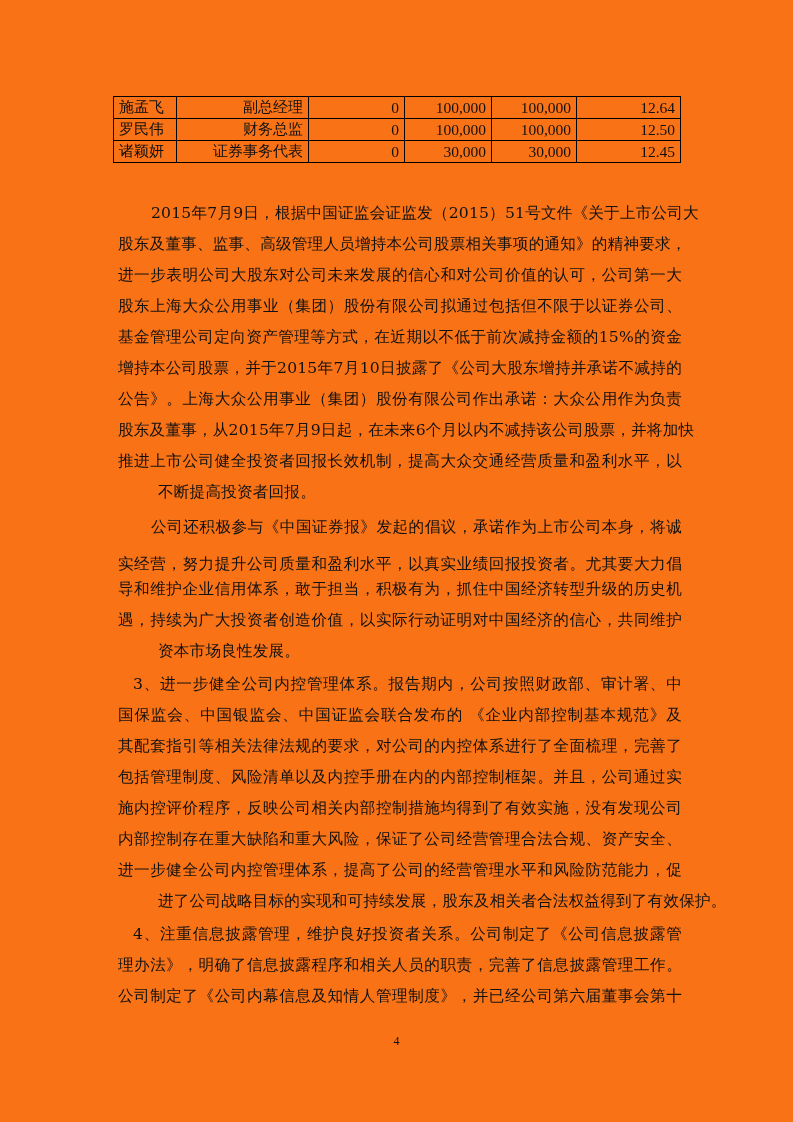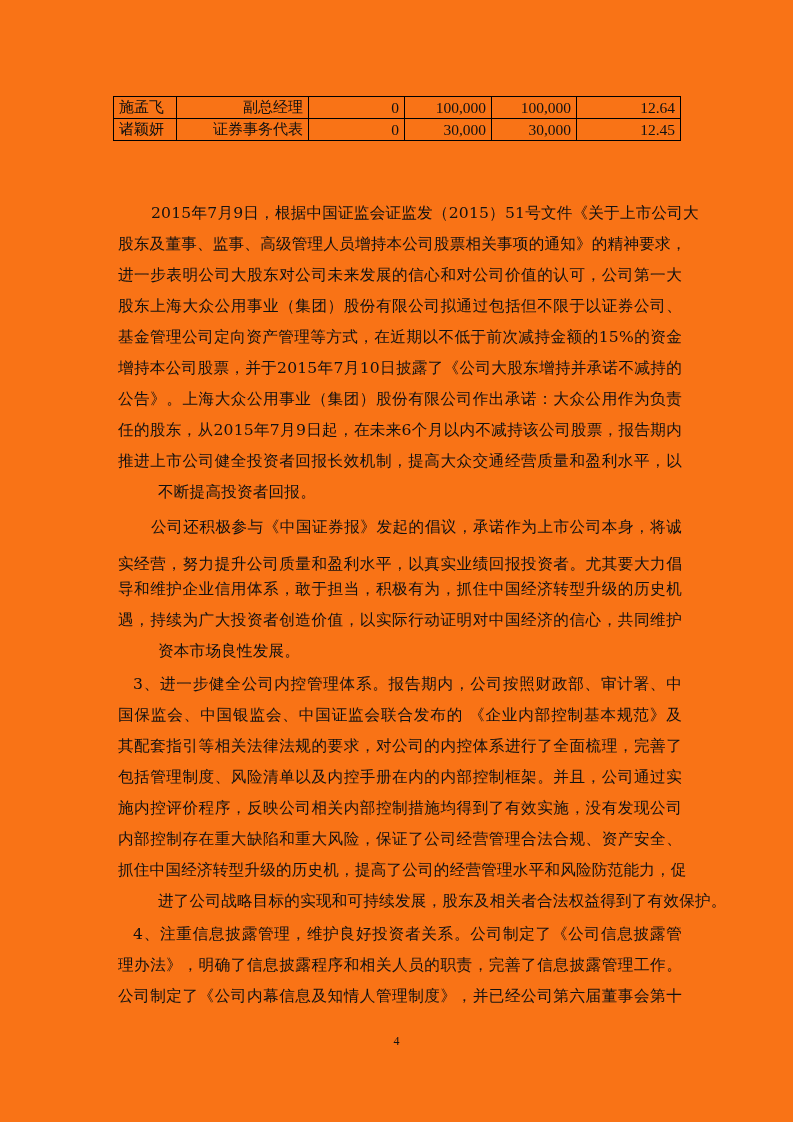--- a/index.html
+++ b/index.html
@@ -32,59 +32,67 @@
     <tbody>
       <tr>
         <td class="name">施孟飞</td>
         <td class="title">副总经理</td>
         <td class="num c3">0</td>
         <td class="num c4">100,000</td>
         <td class="num c5">100,000</td>
         <td class="num">12.64</td>
       </tr>
       <tr>
+        <td class="name">罗民伟</td>
+        <td class="title">财务总监</td>
+        <td class="num c3">0</td>
+        <td class="num c4">100,000</td>
+        <td class="num c5">100,000</td>
+        <td class="num">12.50</td>
+      </tr>
+      <tr>
         <td class="name">诸颖妍</td>
         <td class="title">证券事务代表</td>
         <td class="num c3">0</td>
         <td class="num c4">30,000</td>
         <td class="num c5">30,000</td>
         <td class="num">12.45</td>
       </tr>
     </tbody>
   </table>
 
   <div>
     <div class="line ind2" style="top:198px">2015年7月9日，根据中国证监会证监发（2015）51号文件《关于上市公司大</div>
     <div class="line" style="top:229px">股东及董事、监事、高级管理人员增持本公司股票相关事项的通知》的精神要求，</div>
     <div class="line" style="top:260px">进一步表明公司大股东对公司未来发展的信心和对公司价值的认可，公司第一大</div>
     <div class="line" style="top:291px">股东上海大众公用事业（集团）股份有限公司拟通过包括但不限于以证券公司、</div>
     <div class="line" style="top:322px">基金管理公司定向资产管理等方式，在近期以不低于前次减持金额的15%的资金</div>
     <div class="line" style="top:353px">增持本公司股票，并于2015年7月10日披露了《公司大股东增持并承诺不减持的</div>
     <div class="line" style="top:384px">公告》。上海大众公用事业（集团）股份有限公司作出承诺：大众公用作为负责</div>
-    <div class="line" style="top:415px">任的股东，从2015年7月9日起，在未来6个月以内不减持该公司股票，报告期内</div>
+    <div class="line" style="top:415px">股东及董事，从2015年7月9日起，在未来6个月以内不减持该公司股票，并将加快</div>
     <div class="line" style="top:446px">推进上市公司健全投资者回报长效机制，提高大众交通经营质量和盈利水平，以</div>
     <div class="line last" style="top:477px">不断提高投资者回报。</div>
   </div>
 
   <div>
     <div class="line ind2" style="top:512px">公司还积极参与《中国证券报》发起的倡议，承诺作为上市公司本身，将诚</div>
     <div class="line" style="top:549px">实经营，努力提升公司质量和盈利水平，以真实业绩回报投资者。尤其要大力倡</div>
     <div class="line" style="top:574px">导和维护企业信用体系，敢于担当，积极有为，抓住中国经济转型升级的历史机</div>
     <div class="line" style="top:605px">遇，持续为广大投资者创造价值，以实际行动证明对中国经济的信心，共同维护</div>
     <div class="line last" style="top:636px">资本市场良性发展。</div>
   </div>
 
   <div>
     <div class="line ind1" style="top:669px">3、进一步健全公司内控管理体系。报告期内，公司按照财政部、审计署、中</div>
     <div class="line" style="top:700px">国保监会、中国银监会、中国证监会联合发布的 《企业内部控制基本规范》及</div>
     <div class="line" style="top:731px">其配套指引等相关法律法规的要求，对公司的内控体系进行了全面梳理，完善了</div>
     <div class="line" style="top:762px">包括管理制度、风险清单以及内控手册在内的内部控制框架。并且，公司通过实</div>
     <div class="line" style="top:793px">施内控评价程序，反映公司相关内部控制措施均得到了有效实施，没有发现公司</div>
     <div class="line" style="top:824px">内部控制存在重大缺陷和重大风险，保证了公司经营管理合法合规、资产安全、</div>
-    <div class="line" style="top:855px">抓住中国经济转型升级的历史机，提高了公司的经营管理水平和风险防范能力，促</div>
+    <div class="line" style="top:855px">进一步健全公司内控管理体系，提高了公司的经营管理水平和风险防范能力，促</div>
     <div class="line last" style="top:886px">进了公司战略目标的实现和可持续发展，股东及相关者合法权益得到了有效保护。</div>
   </div>
 
   <div>
     <div class="line ind1" style="top:919px">4、注重信息披露管理，维护良好投资者关系。公司制定了《公司信息披露管</div>
     <div class="line" style="top:950px">理办法》，明确了信息披露程序和相关人员的职责，完善了信息披露管理工作。</div>
     <div class="line" style="top:981px">公司制定了《公司内幕信息及知情人管理制度》，并已经公司第六届董事会第十</div>
   </div>
 
   <div class="page-number">4</div>

